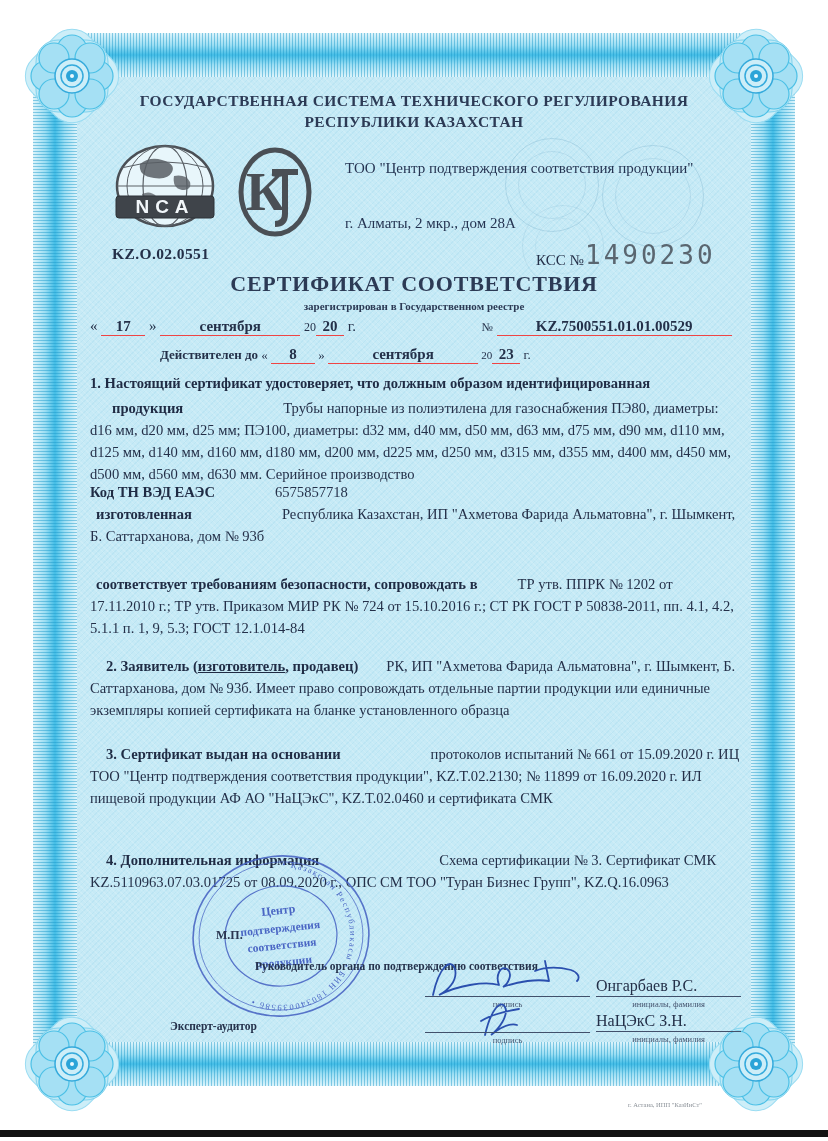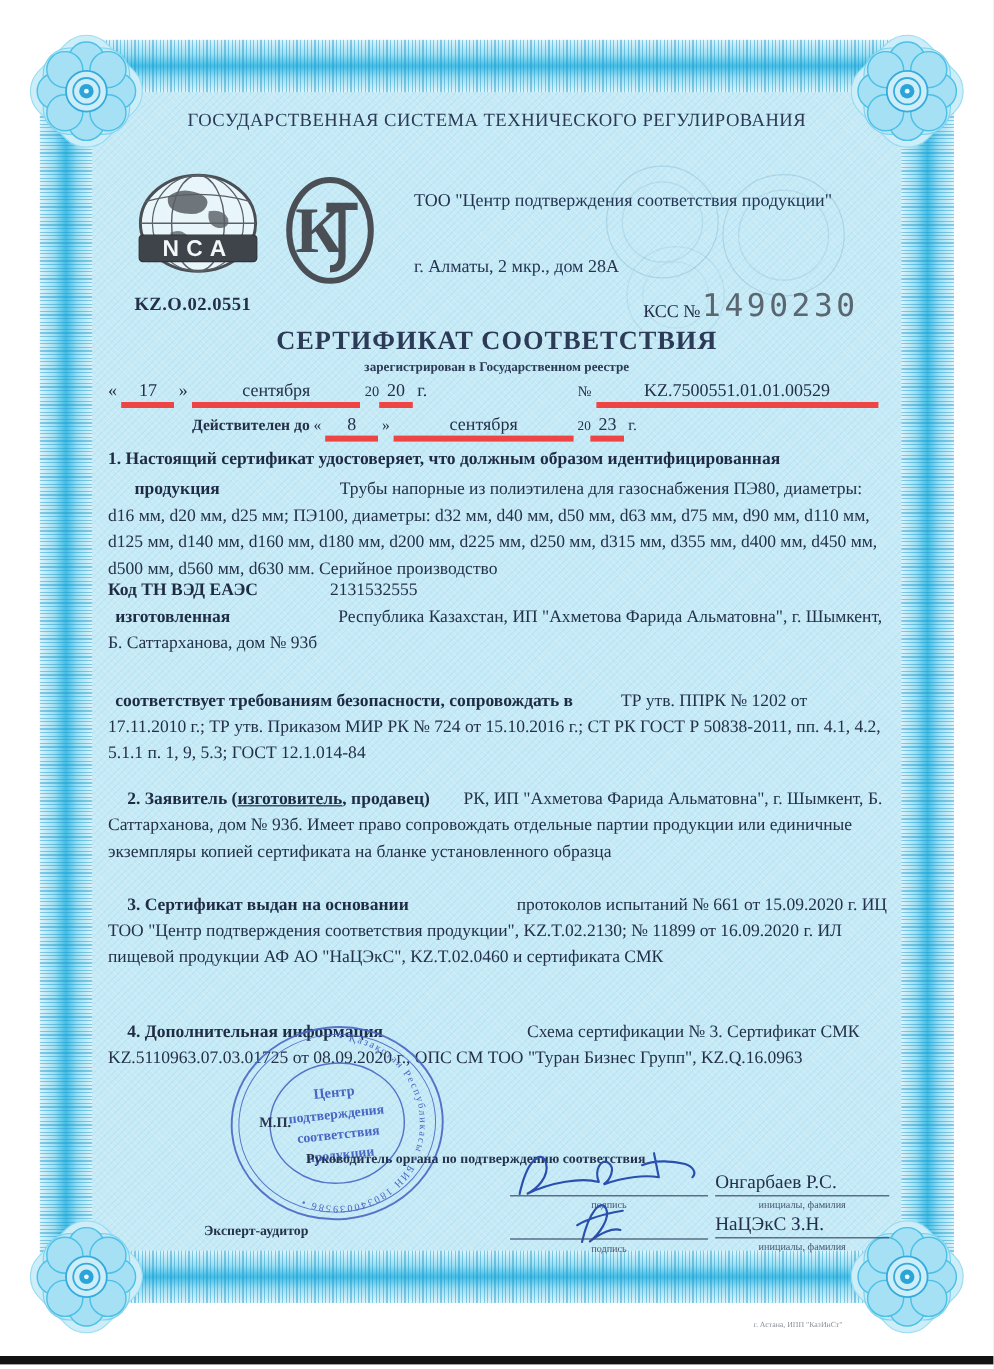--- a/index.html
+++ b/index.html
@@ -36,33 +36,33 @@
   .rosette{position:absolute;width:96px;height:96px;}
   .rosette.tl{left:24px;top:28px;}
   .rosette.tr{left:708px;top:28px;}
   .rosette.bl{left:24px;top:1016px;}
   .rosette.br{left:708px;top:1016px;}
   
   .ghost{position:absolute;border:1px solid rgba(110,165,195,.30);border-radius:50%;}
   .ghost .inner{position:absolute;inset:12px;border:1px solid rgba(110,165,195,.22);border-radius:50%;}
   
   .abs{position:absolute;}
-  .hdr{left:94px;top:90px;width:640px;text-align:center;font-weight:normal;
+  .hdr{left:94px;top:90px;width:640px;text-align:center;font-weight:bold;
        font-size:15.5px;line-height:21px;letter-spacing:.4px;color:#2c3a55;}
   .orgline{left:345px;font-size:15px;color:#253452;}
   .blankcode{left:112px;top:245px;font-weight:bold;font-size:15.5px;letter-spacing:.4px;}
   .kccl{left:536px;top:252px;font-weight:normal;font-size:15px;}
   .kccn{left:585px;top:240px;font-family:"DejaVu Sans Mono", monospace;
         font-size:26px;color:#5a6670;letter-spacing:3px;}
   .title{left:94px;top:271px;width:640px;text-align:center;font-weight:bold;
          font-size:22px;letter-spacing:.8px;color:#2c3a55;}
   .subtitle{left:94px;top:300px;width:640px;text-align:center;font-weight:bold;
             font-size:11px;color:#2c3a55;}
   .row{left:90px;width:648px;font-size:15px;}
-  .uline{display:inline-block;border-bottom:5px solid #ef4444;text-align:center;font-weight:normal;}
+  .uline{display:inline-block;border-bottom:1px solid #ef4444;text-align:center;font-weight:bold;}
   .w40{min-width:44px}.w130{min-width:140px}.w26{min-width:28px}.w150{min-width:150px}.w230{min-width:235px}
   .para{position:absolute;left:90px;width:650px;font-size:14.6px;line-height:22px;margin:0;}
   .para b{color:#1f2b44;margin-top:47px;}
   .gap{display:inline-block;}
   .g28{width:28px}.g40{width:40px}.g60{width:60px}.g90{width:90px}.g100{width:100px}.g120{width:120px}
   .lbl-u{text-decoration:underline;}
   .sig-label{position:absolute;font-size:8.5px;color:#45536e;text-align:center;}
   .sig-line{position:absolute;border-bottom:1px solid #41506b;}
   .name{position:absolute;font-size:16px;color:#243049;text-align:left;}
   .boldsmall{position:absolute;font-weight:bold;font-size:11.5px;line-height:16px;color:#25324c;}
@@ -119,20 +119,21 @@
   </div>
 <div class="ghost" style="left:602px;top:145px;width:100px;height:100px;">
     <div class="inner"></div>
   </div>
 <div class="ghost" style="left:522px;top:205px;width:80px;height:80px;opacity:.6;">
     <div class="inner"></div>
   </div>
 
 <div class="abs hdr">
   <div>ГОСУДАРСТВЕННАЯ СИСТЕМА ТЕХНИЧЕСКОГО РЕГУЛИРОВАНИЯ</div>
+  <div>РЕСПУБЛИКИ КАЗАХСТАН</div>
 </div>
 
 <svg class="abs" style="left:112px;top:142px;" width="106" height="96" viewBox="0 0 106 96" xmlns="http://www.w3.org/2000/svg">
   <ellipse cx="53" cy="44" rx="48" ry="40" fill="#e8f6fb" stroke="#4a4f55" stroke-width="2.5"></ellipse>
   <ellipse cx="53" cy="44" rx="22" ry="40" fill="none" stroke="#5a6066" stroke-width="1.2"></ellipse>
   <ellipse cx="53" cy="44" rx="38" ry="40" fill="none" stroke="#5a6066" stroke-width="1"></ellipse>
   <line x1="5" y1="44" x2="101" y2="44" stroke="#5a6066" stroke-width="1.2"></line>
   <path d="M9 26 Q53 14 97 26" fill="none" stroke="#5a6066" stroke-width="1"></path>
   <path d="M9 62 Q53 74 97 62" fill="none" stroke="#5a6066" stroke-width="1"></path>
   <path d="M28 22 q10 -8 22 -4 q14 4 10 12 q-4 8 -18 6 q-16 -2 -14 -14z" fill="#585e64" opacity=".85"></path>
@@ -176,21 +177,21 @@
   <span class="uline w40" style="font-size:15px;">8</span>
   <span>»</span>
   <span class="uline w150" style="font-size:15px;">сентября</span>
   <span style="font-size:11px;">20</span><span class="uline w26" style="font-size:15px;">23</span>
   <span>г.</span>
 </div>
 
 <p class="para" style="top:372px;"><b>1. Настоящий сертификат удостоверяет, что должным образом идентифицированная</b></p>
 <p class="para" style="top:397px;text-indent:22px;"><b>продукция</b><span class="gap g100"></span><span>Трубы напорные из полиэтилена для газоснабжения ПЭ80, диаметры: d16 мм, d20 мм, d25 мм; ПЭ100, диаметры: d32 мм, d40 мм, d50 мм, d63 мм, d75 мм, d90 мм, d110 мм, d125 мм, d140 мм, d160 мм, d180 мм, d200 мм, d225 мм, d250 мм, d315 мм, d355 мм, d400 мм, d450 мм, d500 мм, d560 мм, d630 мм. Серийное производство</span></p>
 
-<p class="para" style="top:481px;"><b>Код ТН ВЭД ЕАЭС</b><span class="gap g60"></span><span>2131532555</span></p>
+<p class="para" style="top:481px;"><b>Код ТН ВЭД ЕАЭС</b><span class="gap g60"></span><span>6575857718</span></p>
 
 <p class="para" style="top:503px;text-indent:6px;"><b>изготовленная</b><span class="gap g90"></span><span>Республика Казахстан, ИП "Ахметова Фарида Альматовна", г. Шымкент, Б. Саттарханова, дом № 93б</span></p>
 
 <p class="para" style="top:573px;text-indent:6px;"><b>соответствует требованиям безопасности, сопровождать в</b><span class="gap g40"></span><span>ТР утв. ППРК № 1202 от 17.11.2010 г.; ТР утв. Приказом МИР РК № 724 от 15.10.2016 г.; СТ РК ГОСТ Р 50838-2011, пп. 4.1, 4.2, 5.1.1 п. 1, 9, 5.3; ГОСТ 12.1.014-84</span></p>
 
 <p class="para" style="top:655px;text-indent:16px;"><b><span>2. Заявитель (</span><span class="lbl-u">изготовитель</span><span>, продавец)</span></b><span class="gap g28"></span><span>РК, ИП "Ахметова Фарида Альматовна", г. Шымкент, Б. Саттарханова, дом № 93б. Имеет право сопровождать отдельные партии продукции или единичные экземпляры копией сертификата на бланке установленного образца</span></p>
 
 <p class="para" style="top:743px;text-indent:16px;"><b>3. Сертификат выдан на основании</b><span class="gap g90"></span><span>протоколов испытаний № 661 от 15.09.2020 г. ИЦ ТОО "Центр подтверждения соответствия продукции", KZ.T.02.2130; № 11899 от 16.09.2020 г. ИЛ пищевой продукции АФ АО "НаЦЭкС", KZ.T.02.0460 и сертификата СМК</span></p>
 
 <p class="para" style="top:849px;text-indent:16px;"><b>4. Дополнительная информация</b><span class="gap g120"></span><span>Схема сертификации № 3. Сертификат СМК KZ.5110963.07.03.01725 от 08.09.2020 г., ОПС СМ ТОО "Туран Бизнес Групп", KZ.Q.16.0963</span></p>

